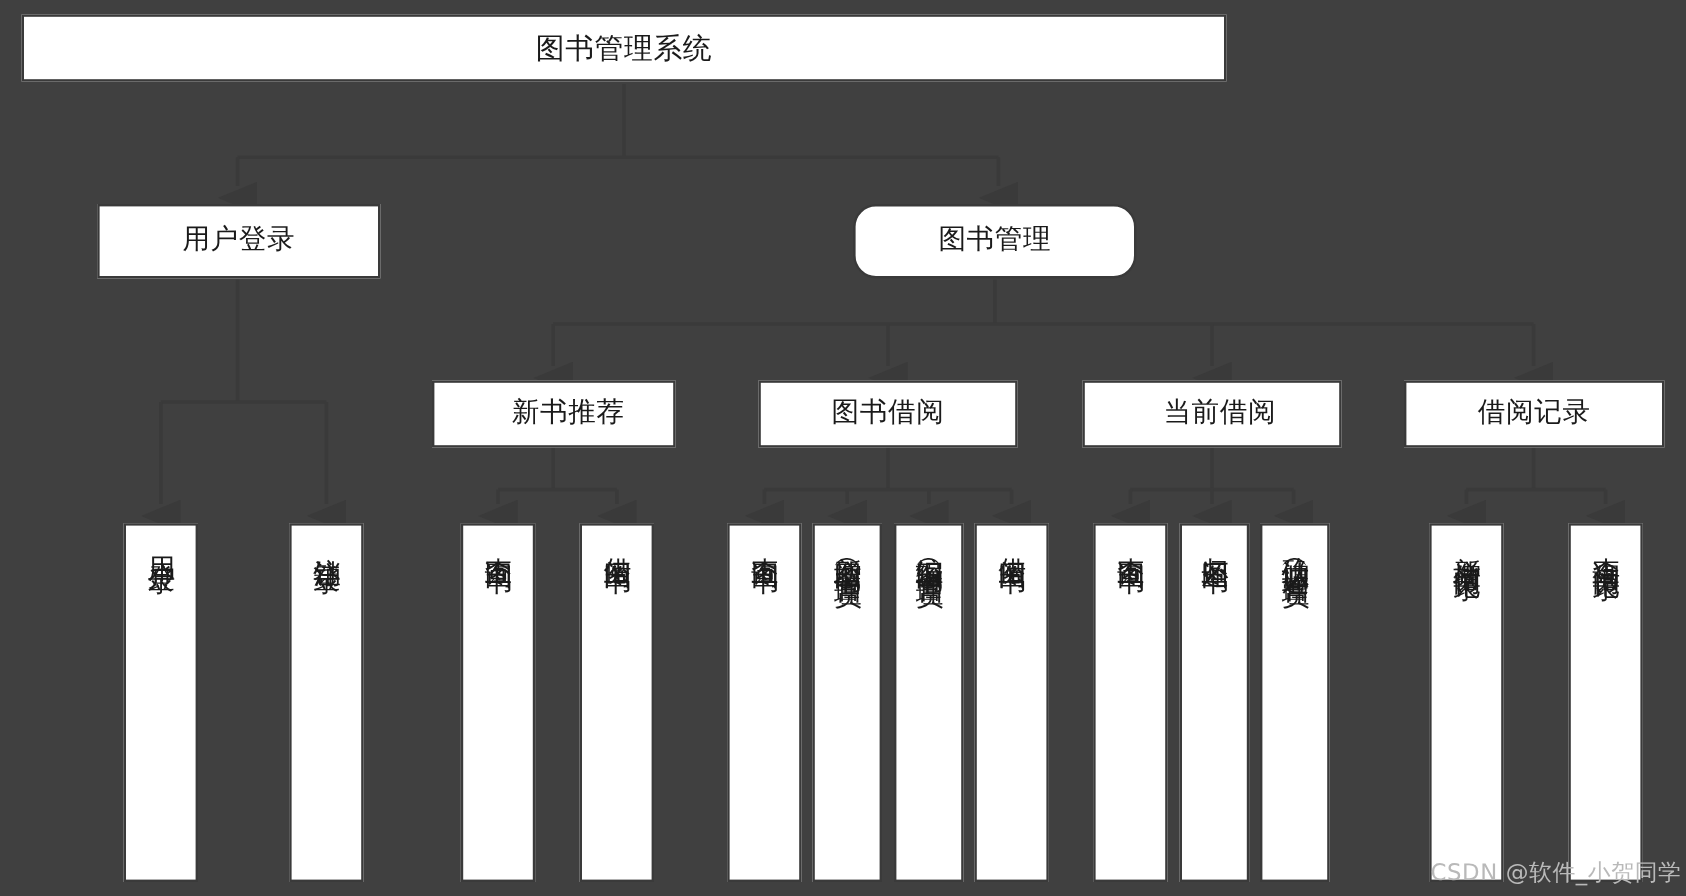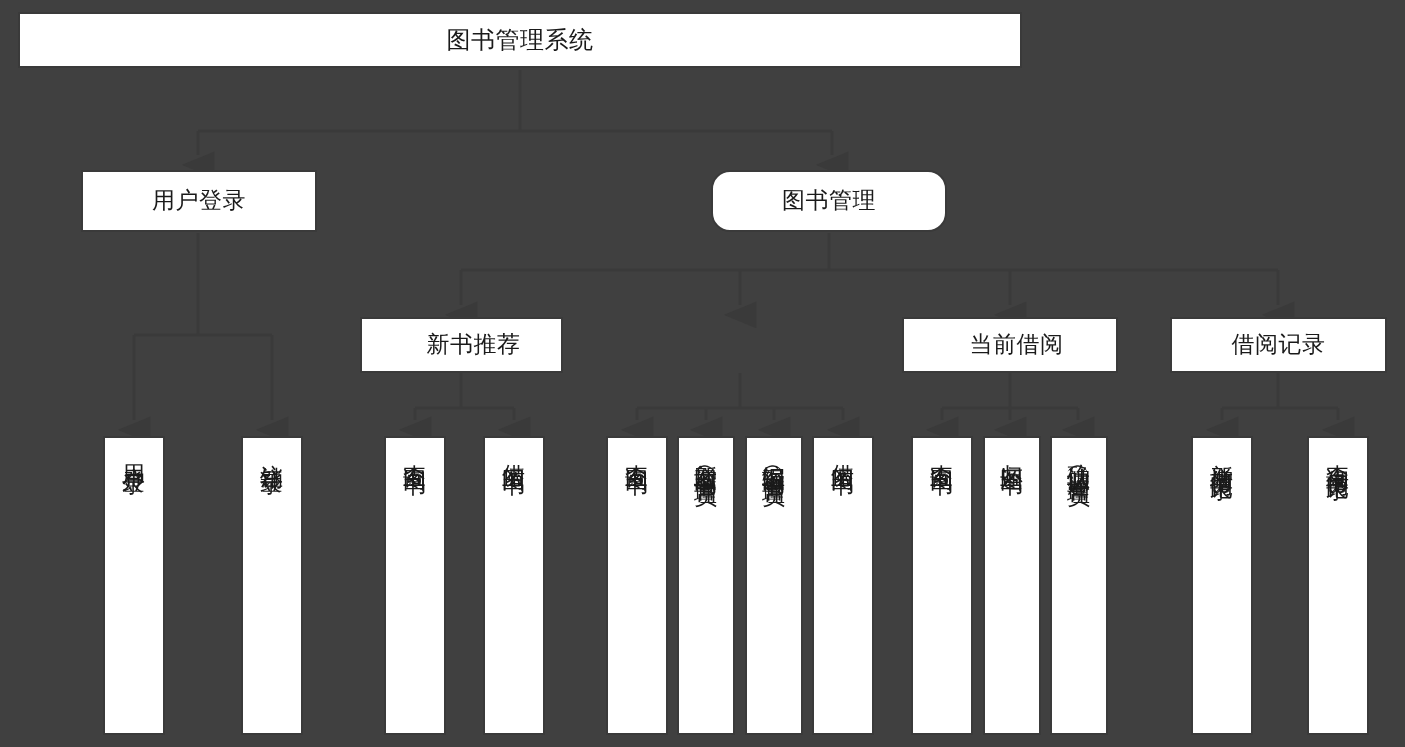--- a/index.html
+++ b/index.html
@@ -137,20 +137,23 @@
   </div>
 
   <div class="node horiz" style="left:711px; top:170px; width:236px; height:62px;border-radius:19px;">
     <span class="label">图书管理</span>
   </div>
 
   <div class="node horiz" style="left:360px; top:317px; width:203px; height:56px;padding-left:24px;">
     <span class="label">新书推荐</span>
   </div>
 
+  <div class="node horiz" style="left:632px; top:317px; width:216px; height:56px;">
+    <span class="label">图书借阅</span>
+  </div>
 
   <div class="node horiz" style="left:902px; top:317px; width:216px; height:56px;padding-left:13px;">
     <span class="label">当前借阅</span>
   </div>
 
   <div class="node horiz" style="left:1170px; top:317px; width:217px; height:56px;justify-content:center;">
     <span class="label">借阅记录</span>
   </div>
 
   <div class="node vert" style="left:103px; top:436px; width:62px; height:299px;">
@@ -198,14 +201,15 @@
   </div>
 
   <div class="node vert" style="left:1191px; top:436px; width:62px; height:299px;">
     <span class="label">新增借阅记录</span>
   </div>
 
   <div class="node vert" style="left:1307px; top:436px; width:62px; height:299px;">
     <span class="label">查询借阅记录</span>
   </div>
 
+  <div class="watermark" style="left:1192px; top:714px;">CSDN @软件_小贺同学</div>
 
 </div>
 
 </body></html>

